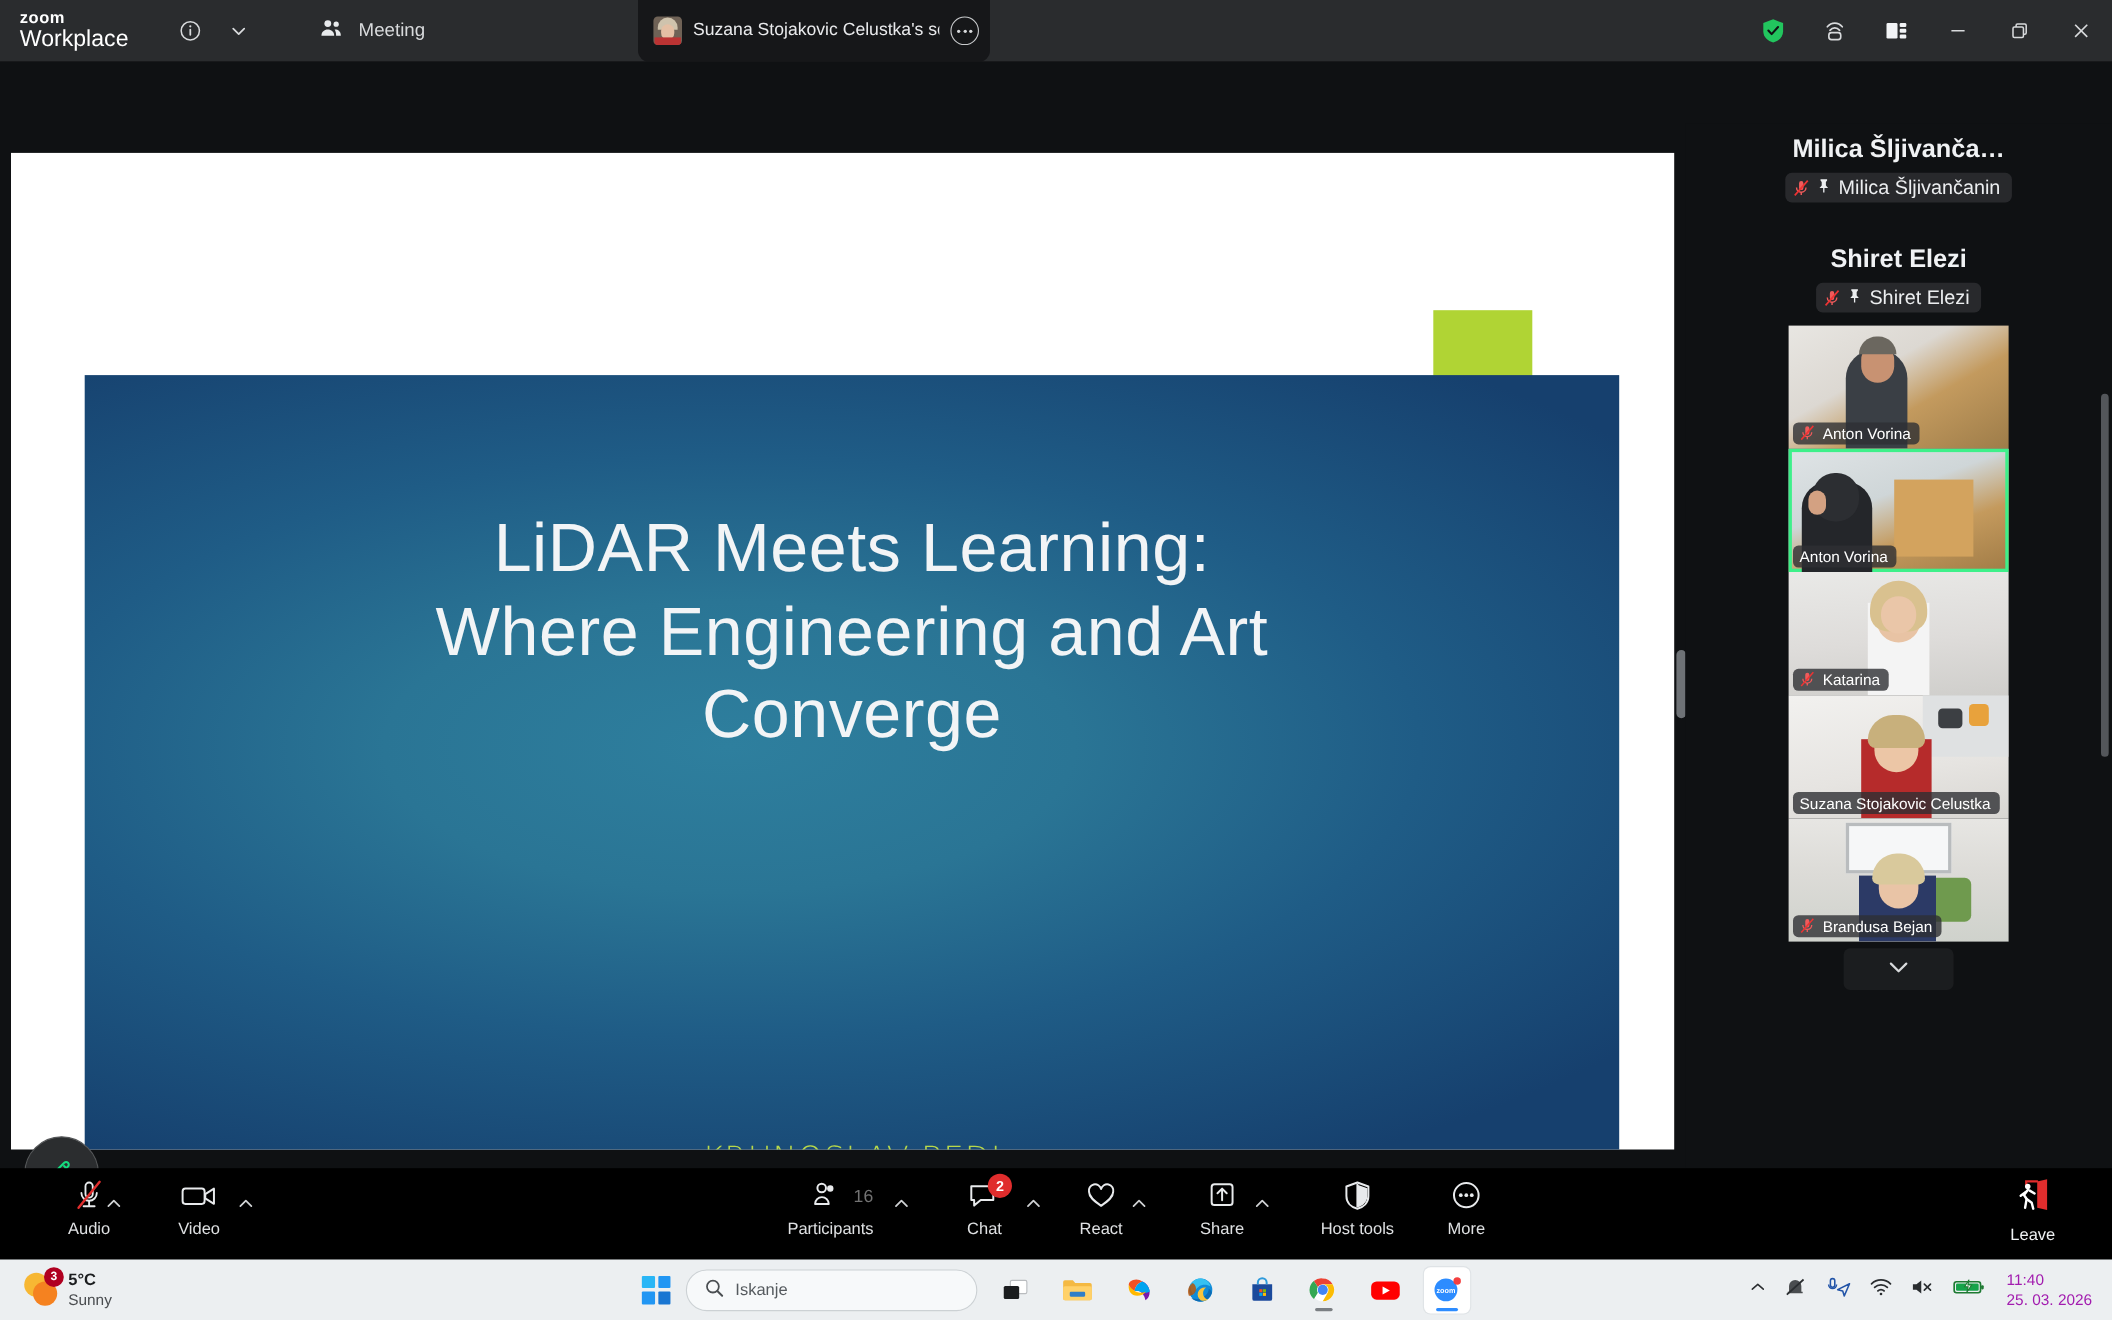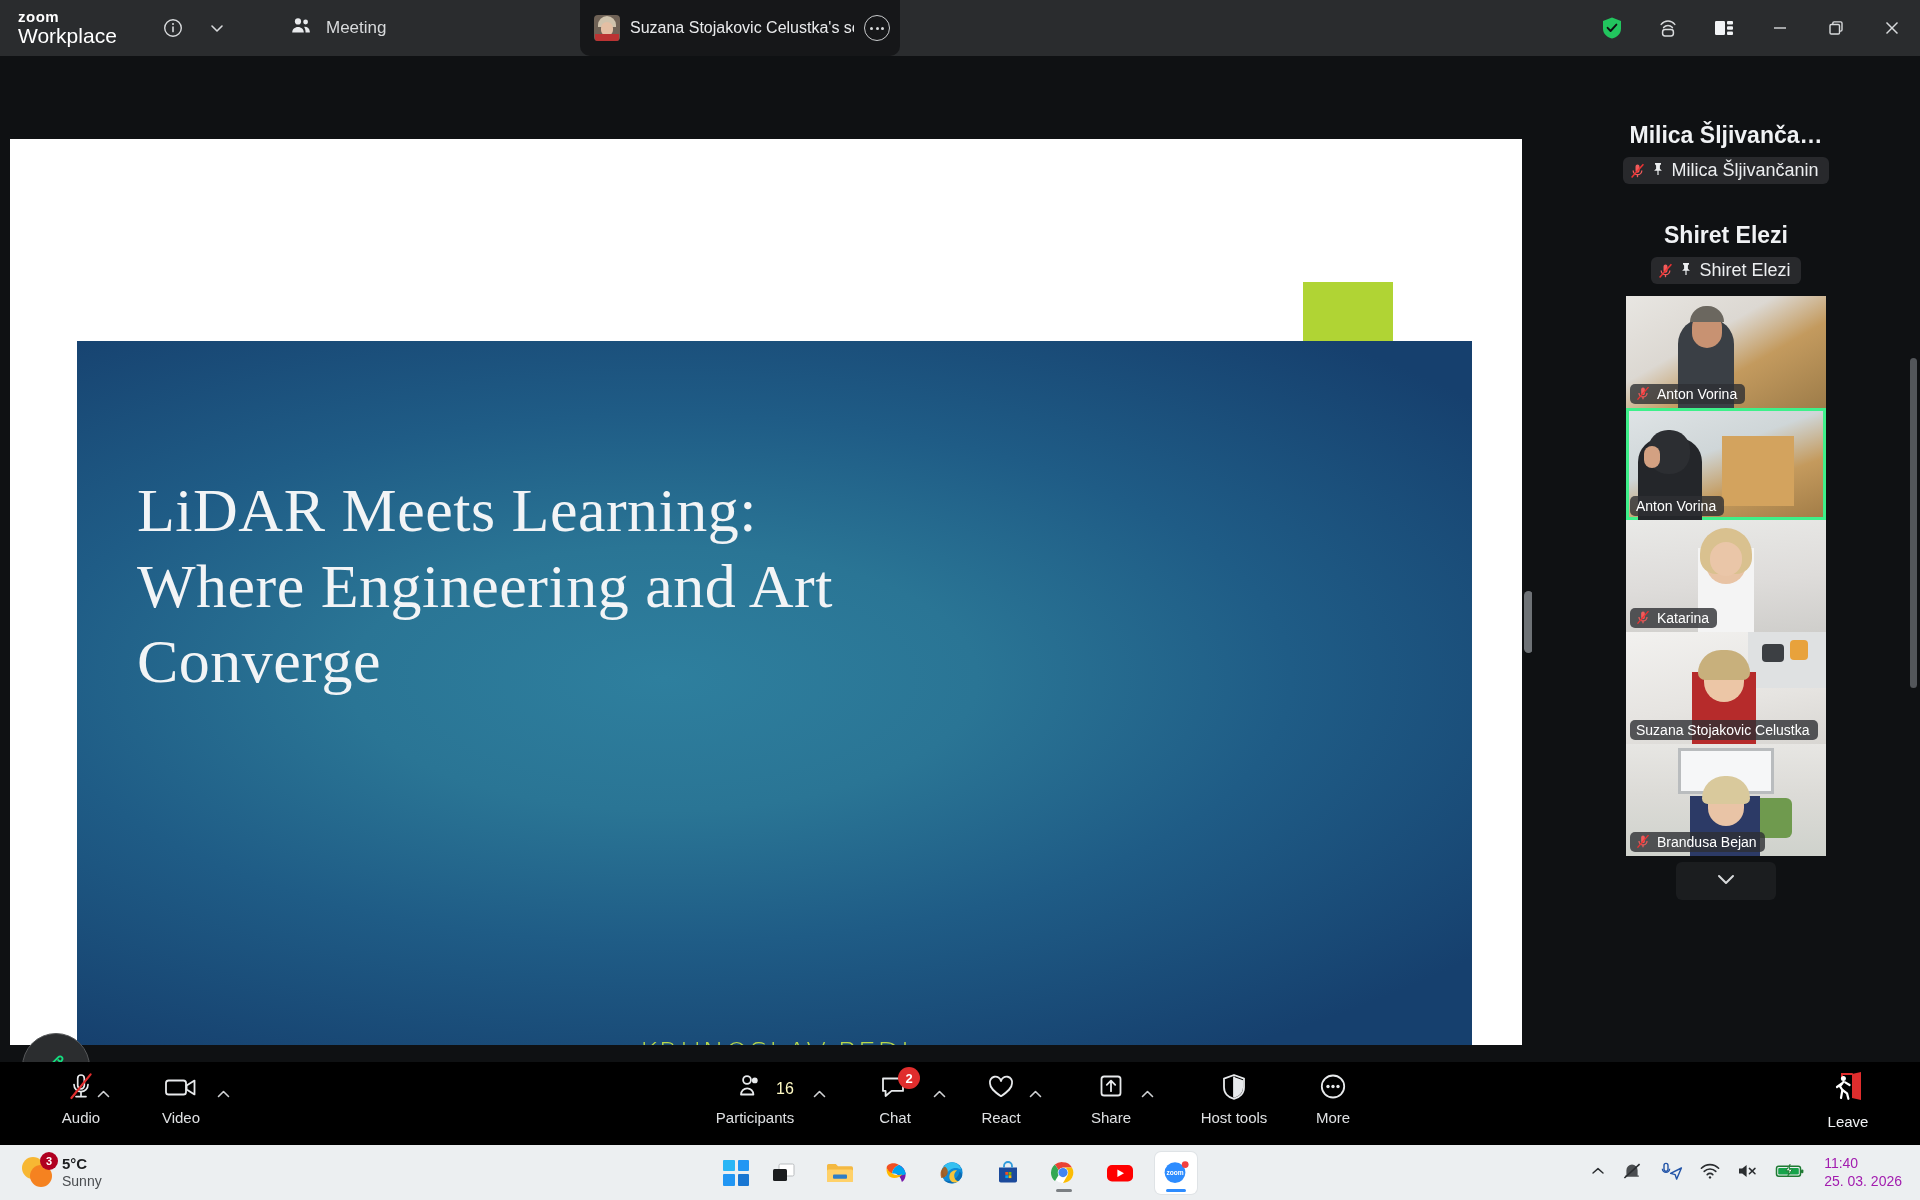--- a/index.html
+++ b/index.html
@@ -35,22 +35,22 @@
   .wr-pos { position:relative; display:flex; align-items:center; justify-content:center; }
 
   
   #stage { position:absolute; left:0; top:56px; width:1920px; height:1006px; background:#0f1113; }
   #share-canvas { position:absolute; left:10px; top:83px; width:1512px; height:906px; background:#ffffff; overflow:hidden; }
   #green-accent { position:absolute; left:1293px; top:143px; width:90px; height:132px; background:#b0d434; }
   #slide { position:absolute; left:67px; top:202px; width:1395px; height:734px;
     background:
       radial-gradient(ellipse 75% 60% at 42% 46%, #2e7f9e 0%, #2a7595 30%, #1f5c86 60%, #16406e 100%);
   }
-  .slide-title { position:absolute; left:60px; top:132px; width:1275px; text-align:left; color:#f2f4f6;
-      font-family:Liberation Serif, serif; font-weight:300; font-size:62px; line-height:1.22; letter-spacing:.5px; }
+  .slide-title { position:absolute; left:60px; top:120px; width:1275px; text-align:center; color:#f2f4f6;
+      font-family:Liberation Sans, sans-serif; font-weight:300; font-size:62px; line-height:1.22; letter-spacing:.5px; }
   .slide-authors { position:absolute; left:60px; top:690px; width:1275px; text-align:center; }
   .slide-authors div { color:#b9d94a; font-family:"DejaVu Sans", sans-serif; font-weight:300; font-size:30px; line-height:1.52; letter-spacing:1.2px; }
   .slide-authors div:first-child { font-size:29px; }
 
   #annot-btn { position:absolute; left:22px; top:977px; width:68px; height:68px; border-radius:50%; background:#2b2d2f; border:1.5px solid #56585a; display:flex; align-items:center; justify-content:center; }
   #share-scrollbar { position:absolute; left:1524px; top:535px; width:9px; height:62px; background:#6e7276; border-radius:5px; }
 
   
   #panel { position:absolute; left:1532px; top:56px; width:388px; height:1006px; background:#0f1113; overflow:hidden; }
   .pname-header { color:#f0f2f4; font-size:23px; font-weight:700; text-align:center; margin-top:10px; }
@@ -68,21 +68,21 @@
 
   
   #toolbar { position:absolute; left:0; top:1062px; width:1920px; height:83px; background:#000; }
   .tbitem { position:absolute; top:8px; display:flex; flex-direction:column; align-items:center; width:86px; color:#e8eaec; }
   .tbitem .lbl { font-size:15px; margin-top:5px; color:#dfe1e3; }
   .tbitem .ico { height:34px; display:flex; align-items:center; justify-content:center; }
   .caret { position:absolute; top:25px; color:#cfd1d3; font-size:13px; }
   .badge { position:absolute; border-radius:50%; background:#e02d2d; color:#fff; font-size:13px; font-weight:700; display:flex; align-items:center; justify-content:center; }
   #leave { position:absolute; right:30px; top:8px; display:flex; flex-direction:column; align-items:center; width:84px; }
   #leave .lbl { font-size:15px; margin-top:5px; color:#f0f2f4;text-align:right; }
-  .pcount { position:absolute; font-size:16px; color:#fef9c3; }
+  .pcount { position:absolute; font-size:16px; color:#737373; }
 
   
   #taskbar { position:absolute; left:0; top:1145px; width:1920px; height:55px; background:#eceff1; display:flex; align-items:center; }
   #weather { display:flex; align-items:center; gap:10px; margin-left:22px; position:relative; }
   .sun { width:30px; height:30px; position:relative; }
   .sun .s1 { position:absolute; left:0; top:0; width:22px; height:22px; border-radius:50%; background:#f7b733; }
   .sun .s2 { position:absolute; left:8px; top:8px; width:22px; height:22px; border-radius:50%; background:#f58220; }
   .wbadge { position:absolute; left:18px; top:-3px; width:18px; height:18px; border-radius:50%; background:#b00020; color:#fff; font-size:11px; font-weight:700; display:flex; align-items:center; justify-content:center; }
   .wtext { line-height:1.18; }
   .wtext .t { font-size:15px; color:#1b1d1f; font-weight:600; }
@@ -503,20 +503,29 @@
   </div>
 
   <div id="tb-center">
     <span class="winlogo">
         <i></i>
         <i></i>
         <i></i>
         <i></i>
       </span>
 
+    <div id="searchbox">
+      <span>
+        <svg width="18" height="18" viewBox="0 0 18 18">
+            <circle cx="7.6" cy="7.6" r="5.4" fill="none" stroke="#4b4f52" stroke-width="1.6"></circle>
+            <line x1="11.6" y1="11.6" x2="16" y2="16" stroke="#4b4f52" stroke-width="1.8" stroke-linecap="round"></line>
+          </svg>
+      </span>
+      <span>Iskanje</span>
+    </div>
 
     <span class="tbapp">
       <svg width="28" height="24" viewBox="0 0 28 24">
           <rect x="9" y="3" width="15" height="12" rx="1.5" fill="#ffffff" stroke="#b9bcbf"></rect>
           <rect x="3" y="8" width="14" height="12" rx="1.5" fill="#1b1d1f"></rect>
         </svg>
     </span>
 
     <span class="tbapp">
       <svg width="30" height="26" viewBox="0 0 30 26">

